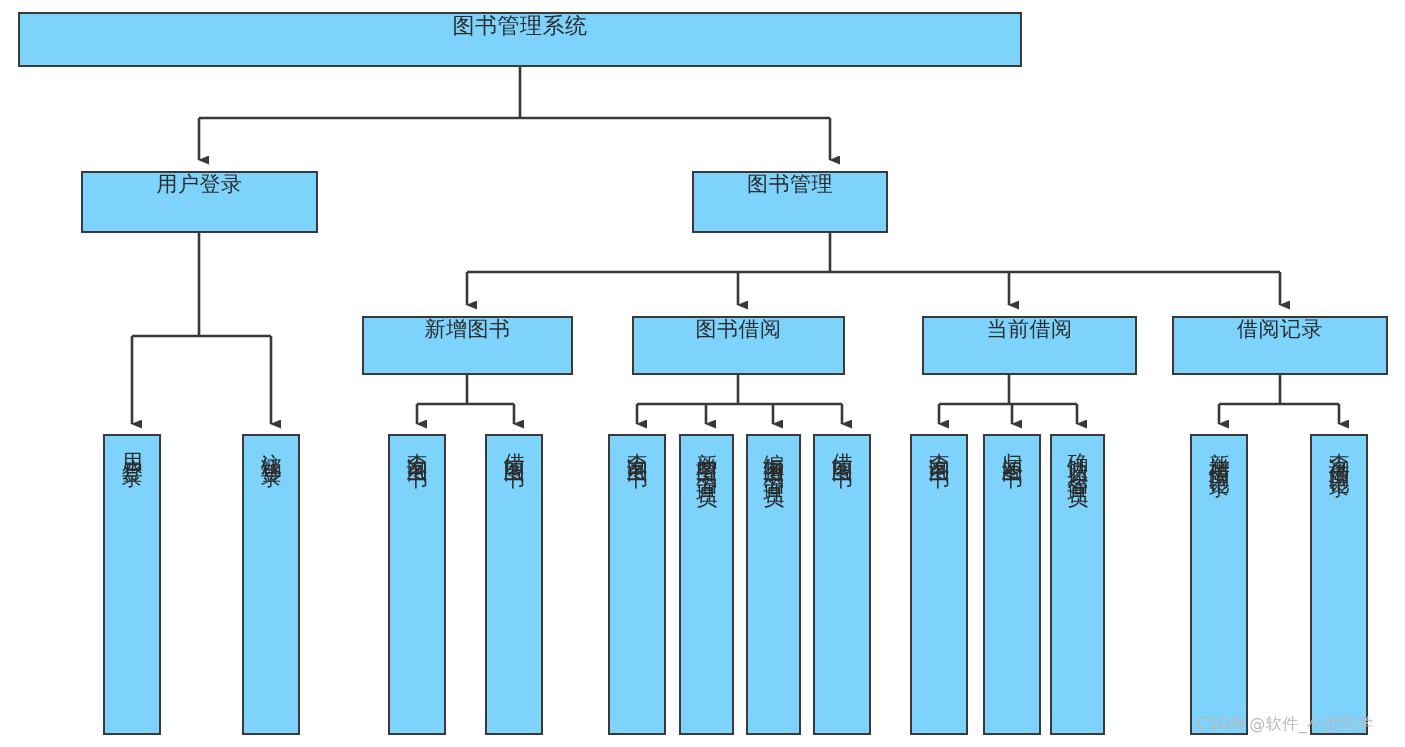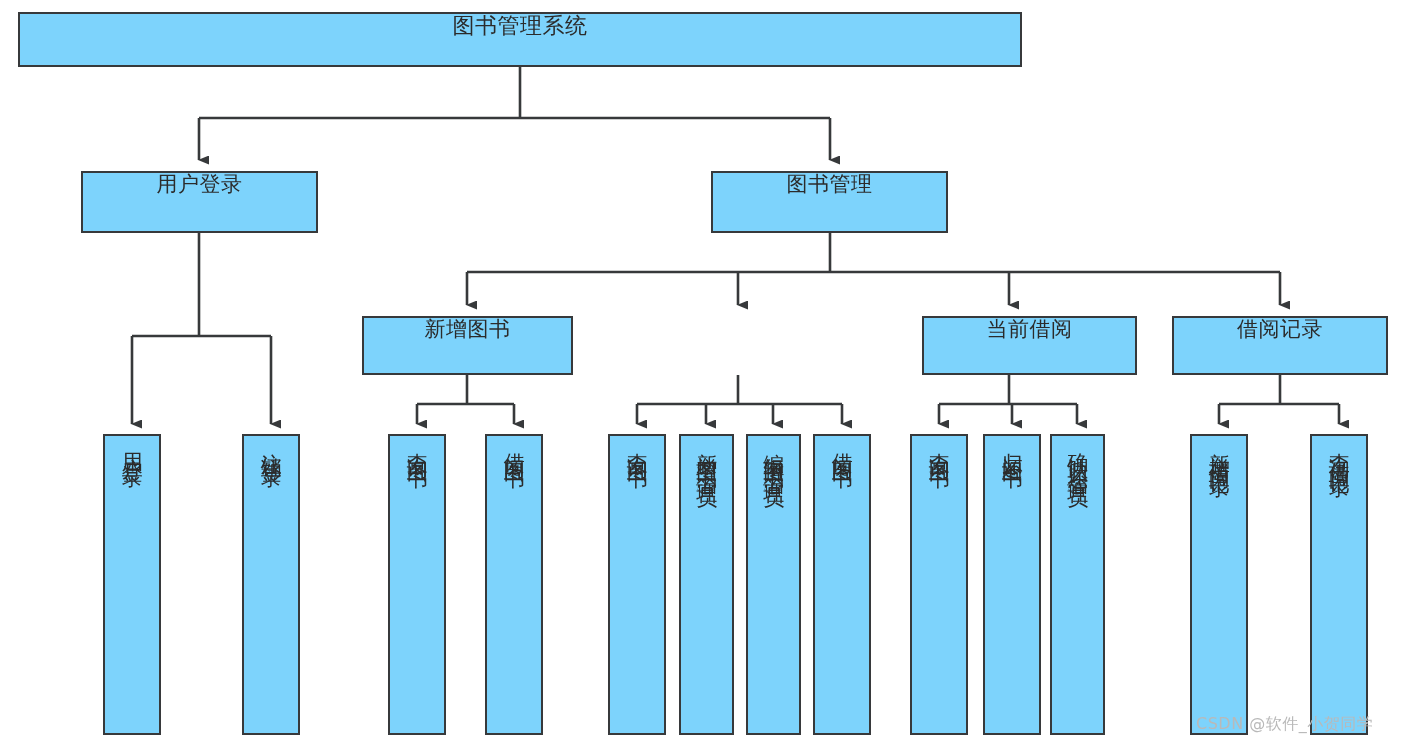--- a/index.html
+++ b/index.html
@@ -115,26 +115,29 @@
     </g>
   </svg>
 
   <div class="node root" style="left:18px; top:12px; width:1004px; height:55px;">
     <span class="node-label">图书管理系统</span>
   </div>
 
   <div class="node" style="left:81px; top:171px; width:237px; height:62px;">
     <span class="node-label">用户登录</span>
   </div>
-  <div class="node" style="left:711px; top:171px; width:237px; height:62px;">
+  <div class="node" style="left:692px; top:171px; width:196px; height:62px;">
     <span class="node-label">图书管理</span>
   </div>
 
   <div class="node" style="left:362px; top:316px; width:211px; height:59px;">
     <span class="node-label">新增图书</span>
+  </div>
+  <div class="node" style="left:632px; top:316px; width:213px; height:59px;">
+    <span class="node-label">图书借阅</span>
   </div>
   <div class="node" style="left:902px; top:316px; width:215px; height:59px;margin-left:20px;">
     <span class="node-label">当前借阅</span>
   </div>
   <div class="node" style="left:1172px; top:316px; width:216px; height:59px;">
     <span class="node-label">借阅记录</span>
   </div>
 
   <div class="node vertical" style="left:103px; top:434px; width:58px; height:301px;">
     <span class="node-label">用户登录</span>

